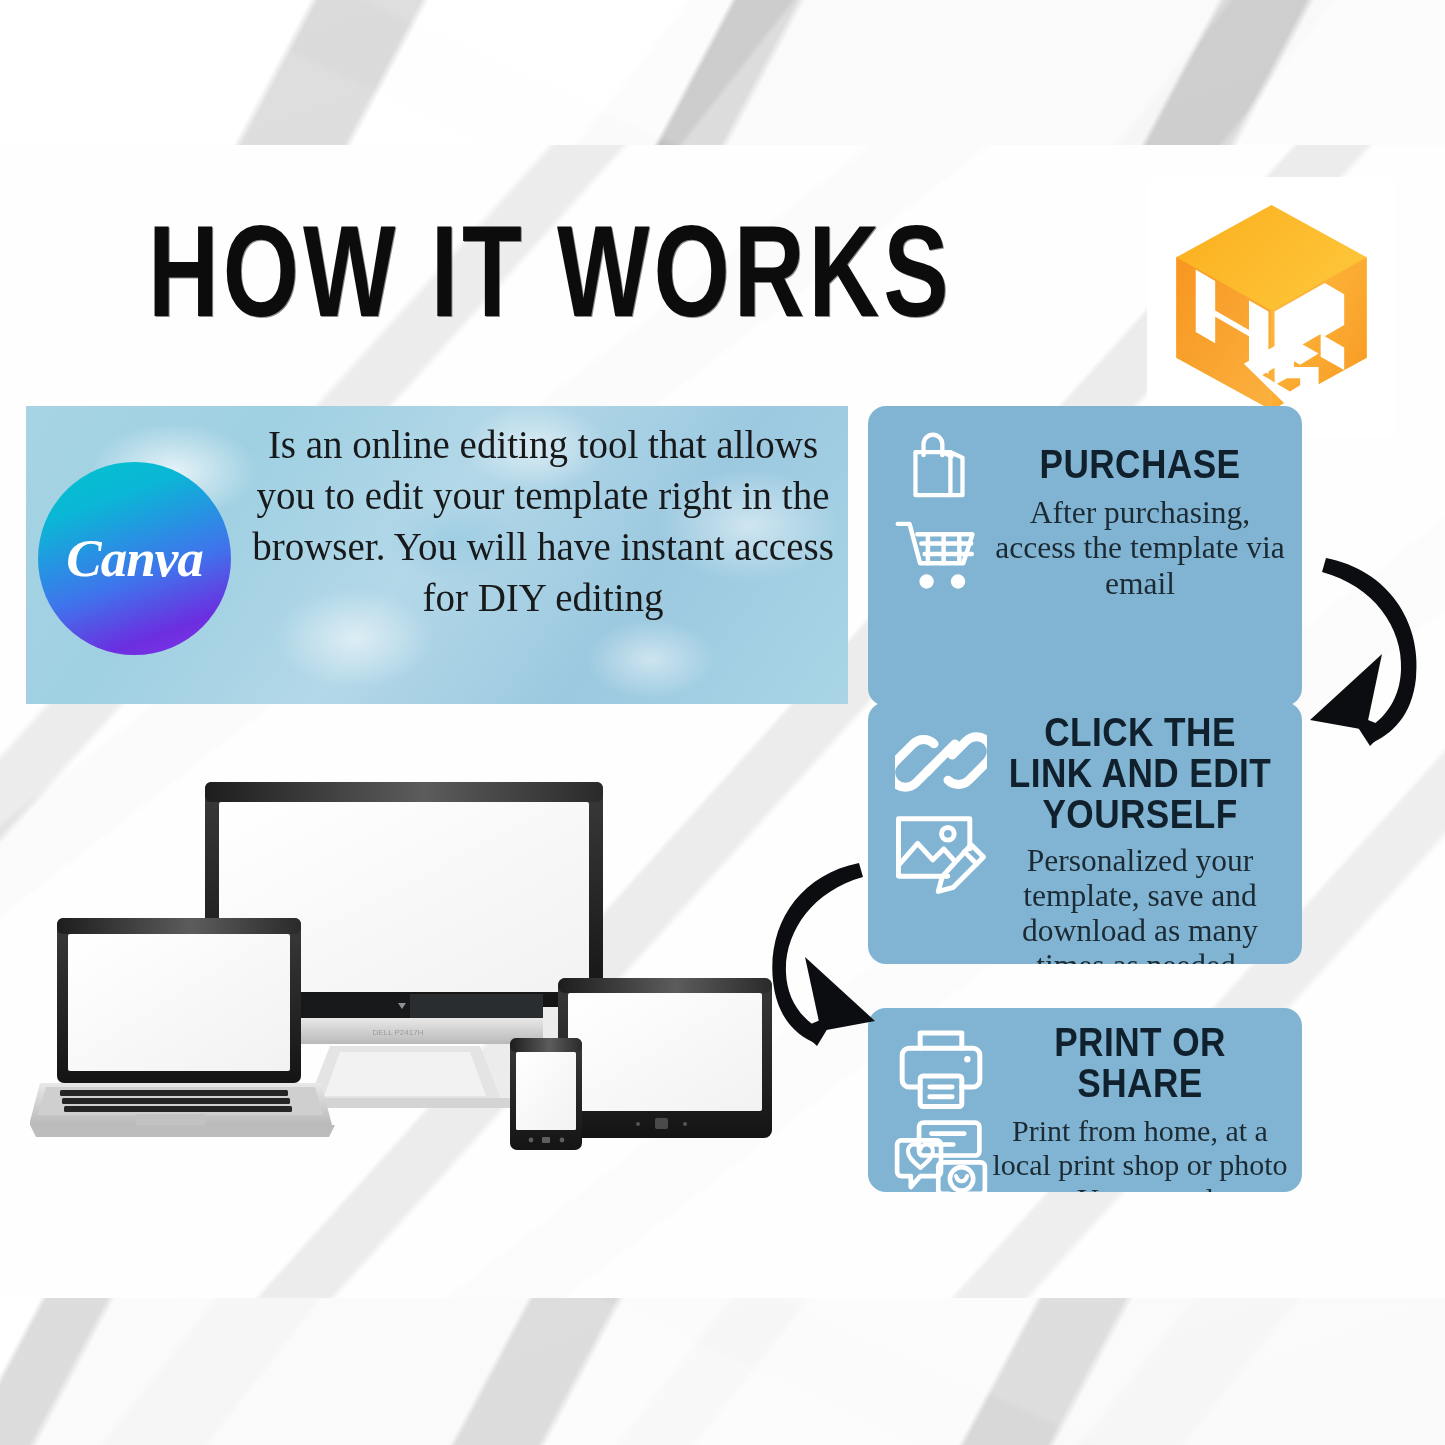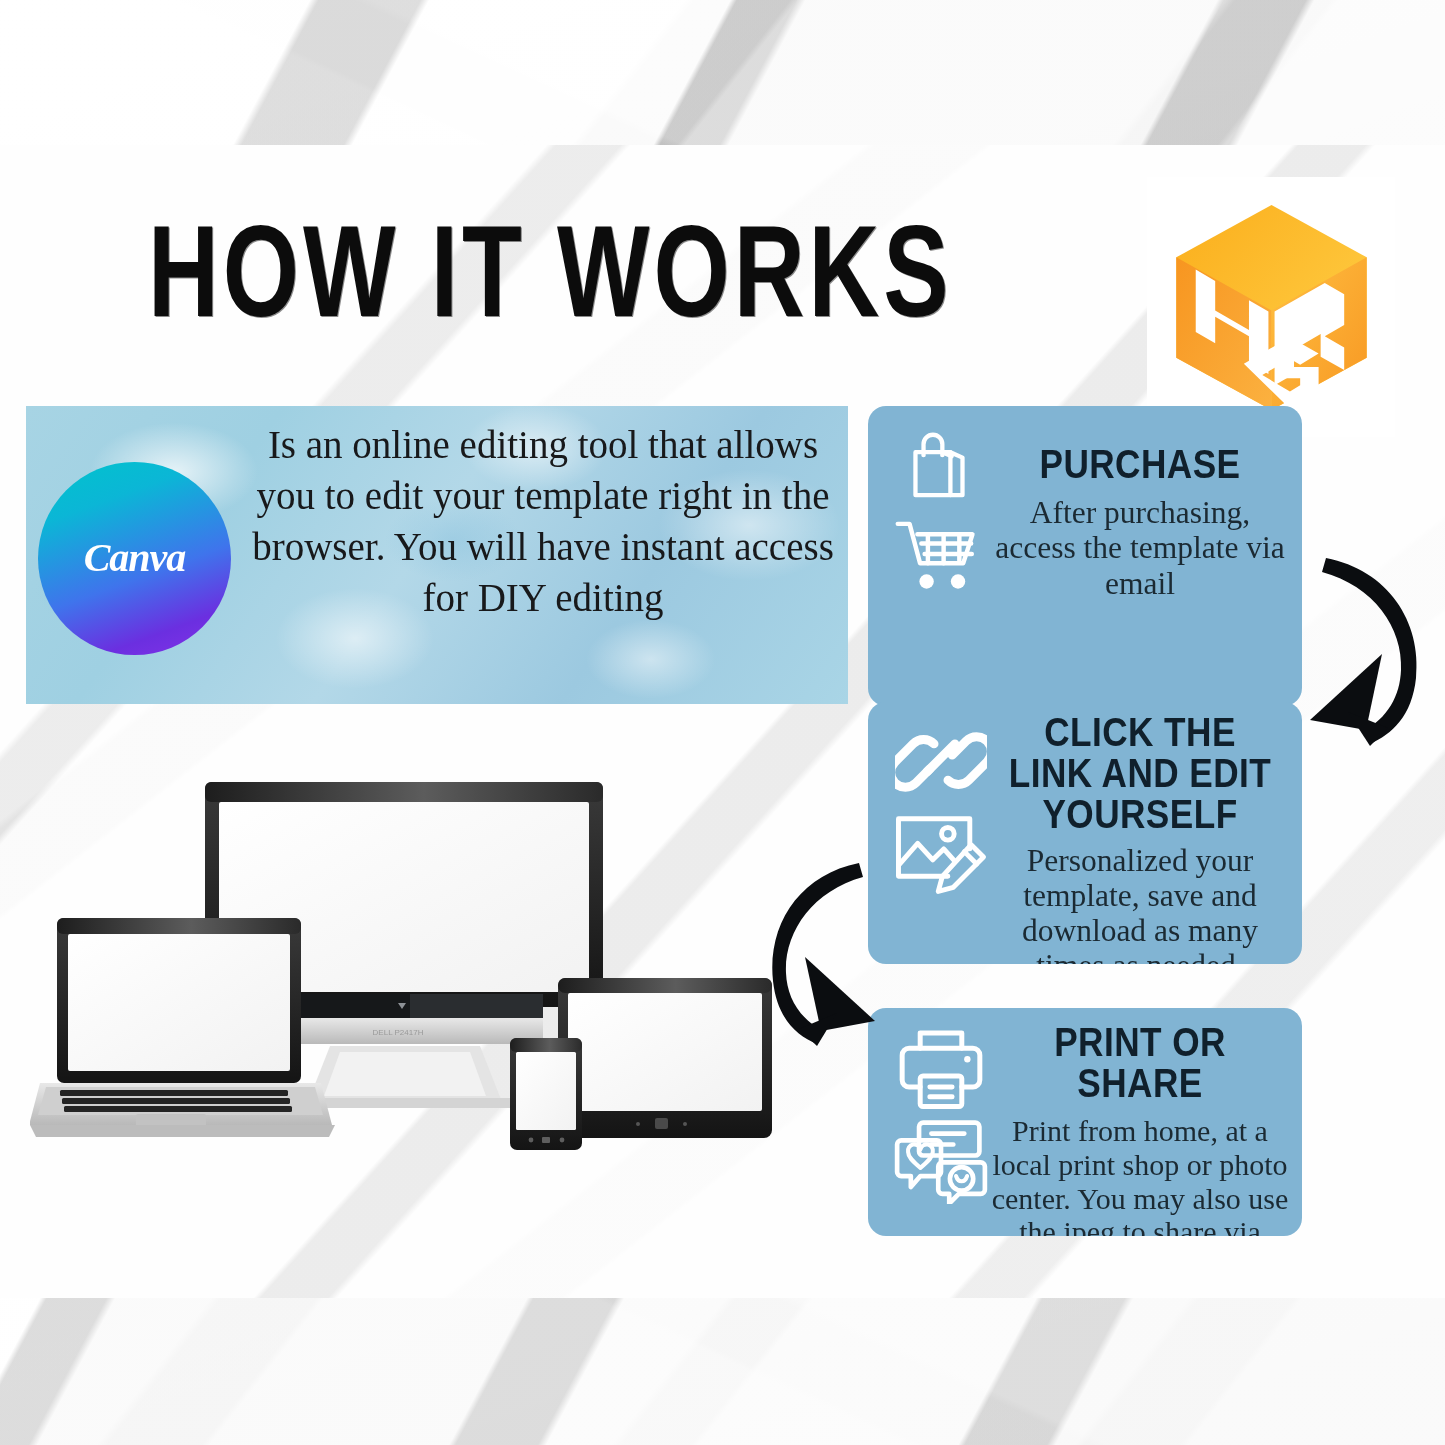--- a/index.html
+++ b/index.html
@@ -90,21 +90,21 @@
     left: 12px; top: 56px;
     width: 193px; height: 193px;
     border-radius: 50%;
     background: linear-gradient(160deg, #00c4cc 0%, #0bb6d6 24%, #3f74ec 58%, #6b2fe0 82%, #8533e8 100%);
     display: flex; align-items: center; justify-content: center;
   }
   .canva-word {
     font-family: "Liberation Serif", serif;
     font-style: italic;
     font-weight: 700;
-    font-size: 40px;
+    font-size: 53px;
     color: #ffffff;
     letter-spacing: -1px;
     transform: translateY(-1px);
   }
   .canva-text {
     position: absolute;
     left: 222px; top: 14px;
     width: 590px;
     font-family: "Liberation Serif", serif;
     font-size: 39px;
@@ -152,21 +152,21 @@
     text-align: center;
   }
 
   #card-purchase { left: 868px; top: 406px; width: 434px; height: 300px; }
   #card-purchase .body { top: 38px; }
   #card-purchase p { margin-top: 10px; }
 
   #card-edit { left: 868px; top: 702px; width: 434px; height: 262px; }
   #card-edit .body { top: 10px; }
 
-  #card-print { left: 868px; top: 1008px; width: 434px; height: 228px; }
+  #card-print { left: 868px; top: 1008px; width: 434px; height: 184px; }
   #card-print .body { top: 14px; }
   #card-print p { font-size: 30px; margin-top: 10px; }
 
   
   .arrow { position: absolute; }
   #arrow-1 { left: 1296px; top: 536px; width: 140px; height: 215px; }
   #arrow-2 { left: 752px; top: 845px; width: 135px; height: 205px; transform: scaleX(-1); }
 
   
   #devices { position: absolute; left: 30px; top: 772px; width: 780px; height: 400px; }

